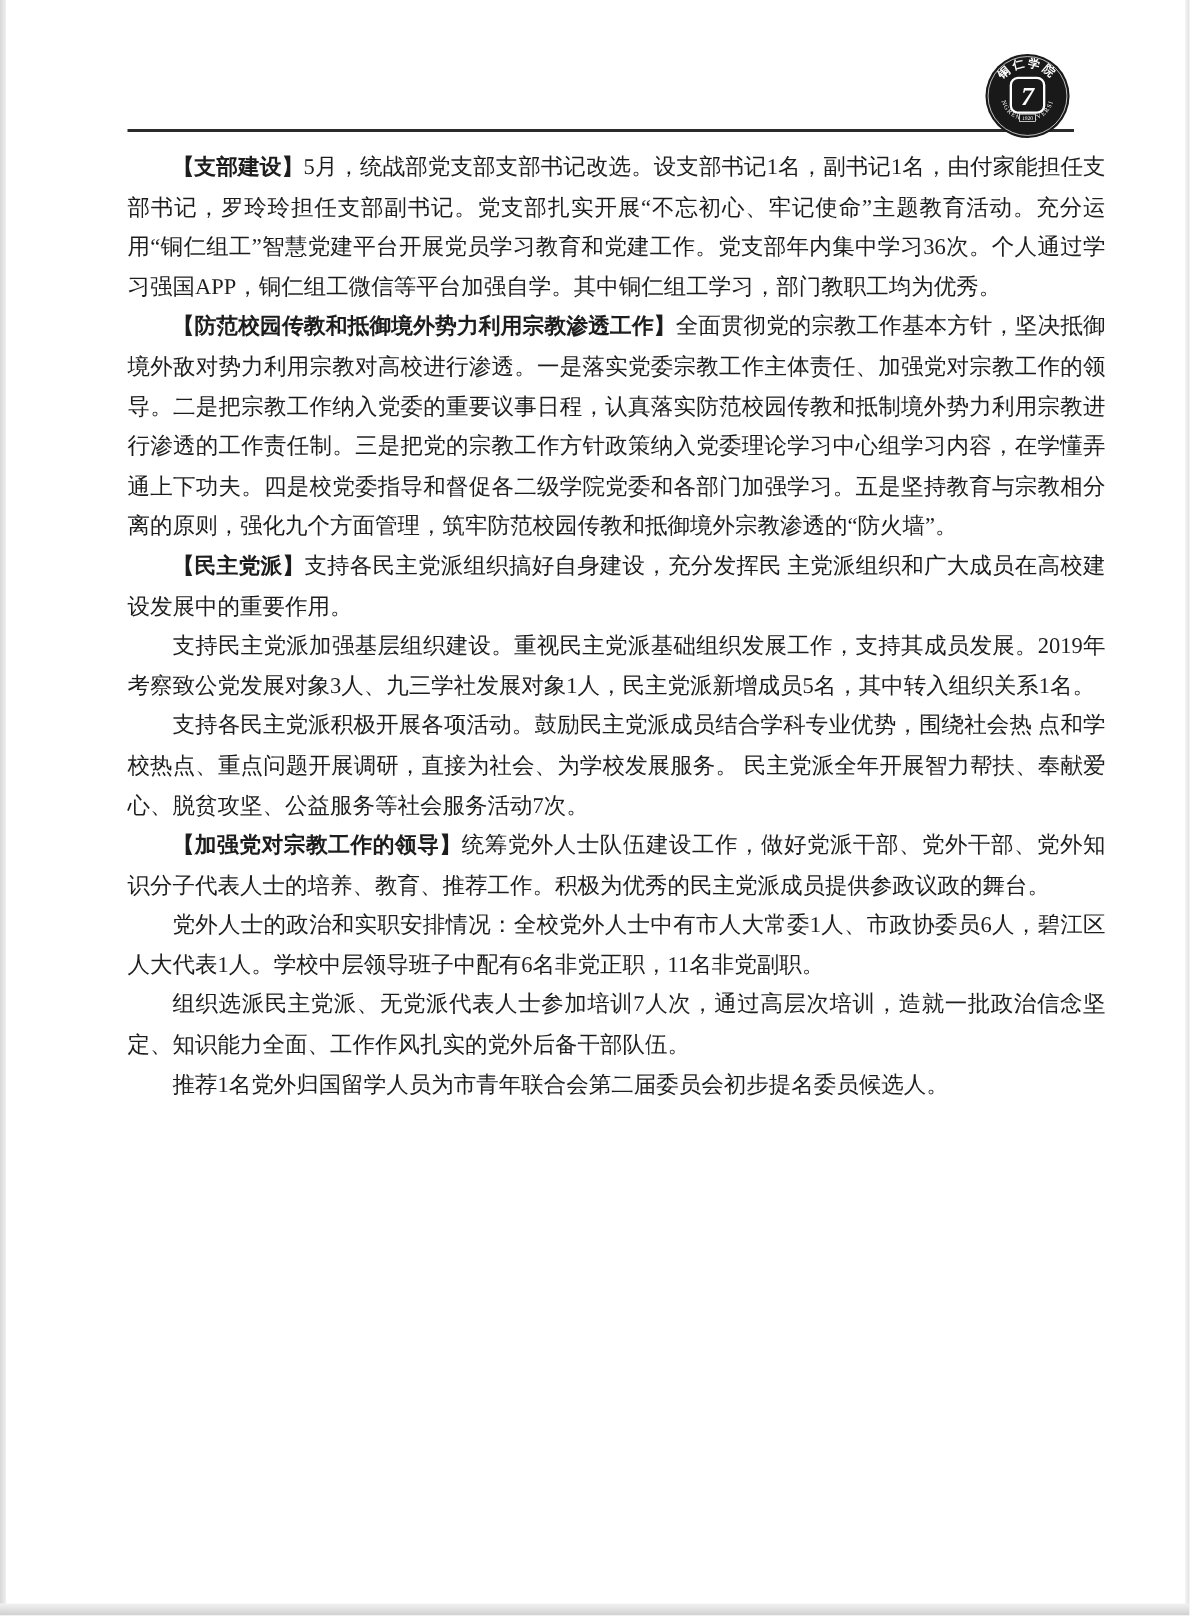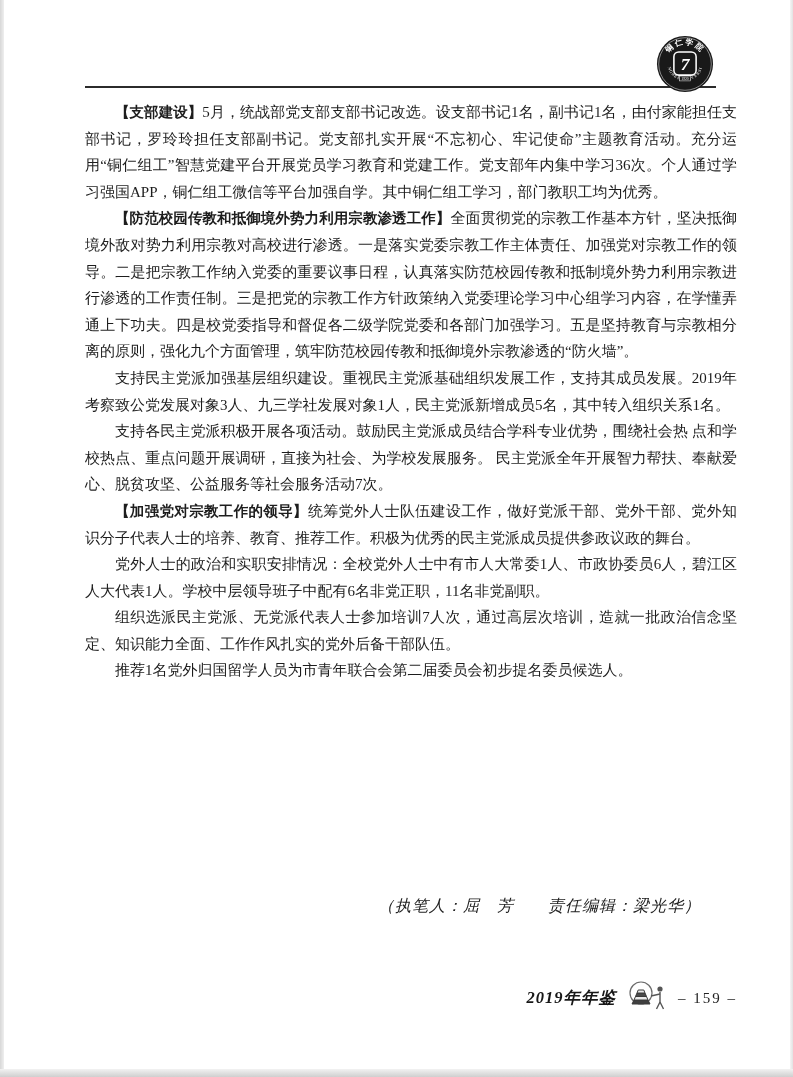--- a/index.html
+++ b/index.html
@@ -80,56 +80,36 @@
   </div>
 
   <div class="body-text">
     <p>
       <span class="para-head">【支部建设】</span><span>5月，统战部党支部支部书记改选。设支部书记1名，副书记1名，由付家能担任支部书记，罗玲玲担任支部副书记。党支部扎实开展“不忘初心、牢记使命”主题教育活动。充分运用“铜仁组工”智慧党建平台开展党员学习教育和党建工作。党支部年内集中学习36次。个人通过学习强国APP，铜仁组工微信等平台加强自学。其中铜仁组工学习，部门教职工均为优秀。</span>
     </p>
     <p>
       <span class="para-head">【防范校园传教和抵御境外势力利用宗教渗透工作】</span><span>全面贯彻党的宗教工作基本方针，坚决抵御境外敌对势力利用宗教对高校进行渗透。一是落实党委宗教工作主体责任、加强党对宗教工作的领导。二是把宗教工作纳入党委的重要议事日程，认真落实防范校园传教和抵制境外势力利用宗教进行渗透的工作责任制。三是把党的宗教工作方针政策纳入党委理论学习中心组学习内容，在学懂弄通上下功夫。四是校党委指导和督促各二级学院党委和各部门加强学习。五是坚持教育与宗教相分离的原则，强化九个方面管理，筑牢防范校园传教和抵御境外宗教渗透的“防火墙”。</span>
     </p>
     <p>
+      <span class="para-head">【民主党派】</span><span>支持各民主党派组织搞好自身建设，充分发挥民 主党派组织和广大成员在高校建设发展中的重要作用。</span>
+    </p>
+    <p>
       <span>支持民主党派加强基层组织建设。重视民主党派基础组织发展工作，支持其成员发展。2019年考察致公党发展对象3人、九三学社发展对象1人，民主党派新增成员5名，其中转入组织关系1名。</span>
     </p>
     <p>
       <span>支持各民主党派积极开展各项活动。鼓励民主党派成员结合学科专业优势，围绕社会热 点和学校热点、重点问题开展调研，直接为社会、为学校发展服务。 民主党派全年开展智力帮扶、奉献爱心、脱贫攻坚、公益服务等社会服务活动7次。</span>
     </p>
     <p>
       <span class="para-head">【加强党对宗教工作的领导】</span><span>统筹党外人士队伍建设工作，做好党派干部、党外干部、党外知识分子代表人士的培养、教育、推荐工作。积极为优秀的民主党派成员提供参政议政的舞台。</span>
     </p>
     <p>
       <span>党外人士的政治和实职安排情况：全校党外人士中有市人大常委1人、市政协委员6人，碧江区人大代表1人。学校中层领导班子中配有6名非党正职，11名非党副职。</span>
     </p>
     <p>
       <span>组织选派民主党派、无党派代表人士参加培训7人次，通过高层次培训，造就一批政治信念坚定、知识能力全面、工作作风扎实的党外后备干部队伍。</span>
     </p>
     <p>
       <span>推荐1名党外归国留学人员为市青年联合会第二届委员会初步提名委员候选人。</span>
     </p>
   </div>
 
-  <div class="signature">（执笔人：屈　芳　　责任编辑：梁光华）</div>
 
-  <div class="footer">
-    <span class="footer-yearbook">2019年年鉴</span>
-    <span>
-      <svg viewBox="0 0 44 32" width="44" height="32">
-        <circle cx="16" cy="13" r="11" fill="none" stroke="#6a6a6a" stroke-width="1.2"></circle>
-        <g stroke="#3a3a3a" stroke-width="1" fill="#e9e9e9">
-          <path d="M7 24 L25 24 L23 20 L9 20 Z" fill="#3f3f3f"></path>
-          <path d="M9 20 L23 20 L21.5 16.5 L10.5 16.5 Z"></path>
-          <path d="M10.5 16.5 L21.5 16.5 L20 13 L12 13 Z" fill="#4a4a4a"></path>
-          <path d="M12 13 L20 13 L18.8 10 L13.2 10 Z"></path>
-        </g>
-        <g stroke="#555555" stroke-width="1.4" fill="none">
-          <circle cx="35" cy="9" r="2.6" fill="#555555" stroke="none"></circle>
-          <path d="M35 12 L35 22"></path>
-          <path d="M35 14 L26 16"></path>
-          <path d="M35 22 L31.5 29"></path>
-          <path d="M35 22 L38.5 29"></path>
-        </g>
-      </svg>
-    </span>
-    <span class="footer-pageno">–  159  –</span>
-  </div>
 </div>
 
 </body></html>

